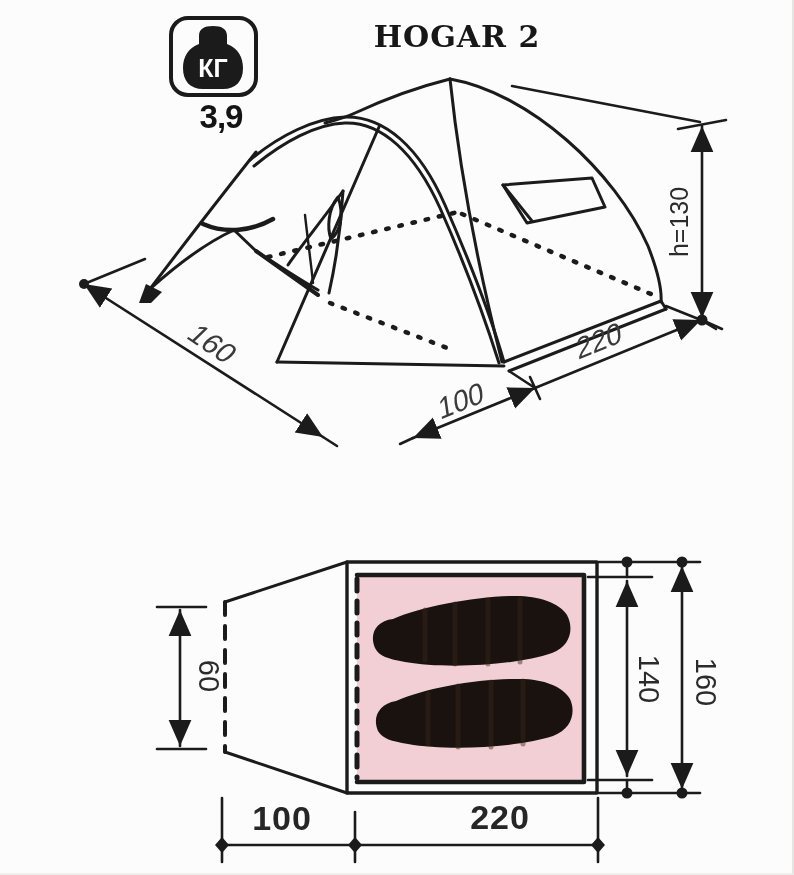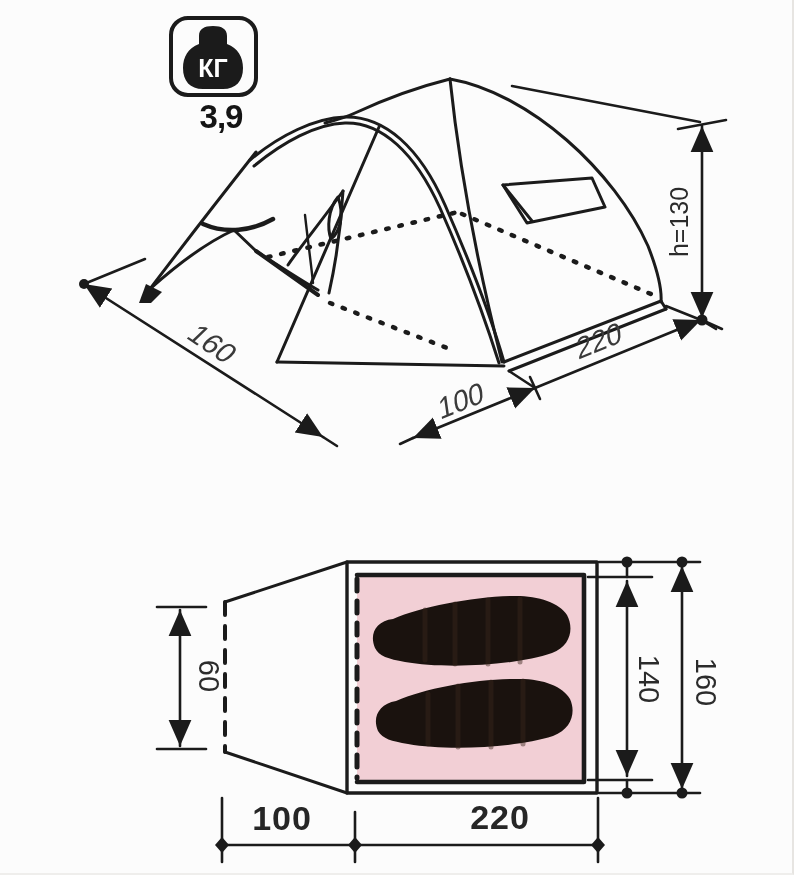--- a/index.html
+++ b/index.html
@@ -196,20 +196,21 @@
         <path d="M355,812 L355,862"></path>
         <path d="M598,798 L598,862"></path>
         <path d="M222,845 L598,845"></path>
         <path d="M215,845 L222,837 L229,845 L222,853 Z" fill="var(--line,#1b1b1b)" stroke="none"></path>
         <path d="M348,845 L355,837 L362,845 L355,853 Z" fill="var(--line,#1b1b1b)" stroke="none"></path>
         <path d="M591,845 L598,837 L605,845 L598,853 Z" fill="var(--line,#1b1b1b)" stroke="none"></path>
       </g>
     </g>
   </svg>
 
+  <div class="lbl title" style="left:457px;top:36px;transform:translate(-50%,-50%);">HOGAR 2</div>
 
   <div class="lbl kgunit" style="left:213px;top:68px;transform:translate(-50%,-50%);text-align:right;">КГ</div>
 
   <div class="lbl kgval" style="left:214px;top:117px;transform:translate(-50%,-50%);margin-left:7px;">3,9</div>
 
   <div class="lbl dim-persp" style="left:212px;top:344px;transform:translate(-50%,-50%) rotate(34deg) skewX(-12deg);">160</div>
 
   <div class="lbl dim-persp" style="left:461px;top:401px;transform:translate(-50%,-50%) rotate(-22deg) skewX(-14deg);">100</div>
 
   <div class="lbl dim-persp" style="left:599px;top:341px;transform:translate(-50%,-50%) rotate(-22deg) skewX(-14deg);">220</div>

